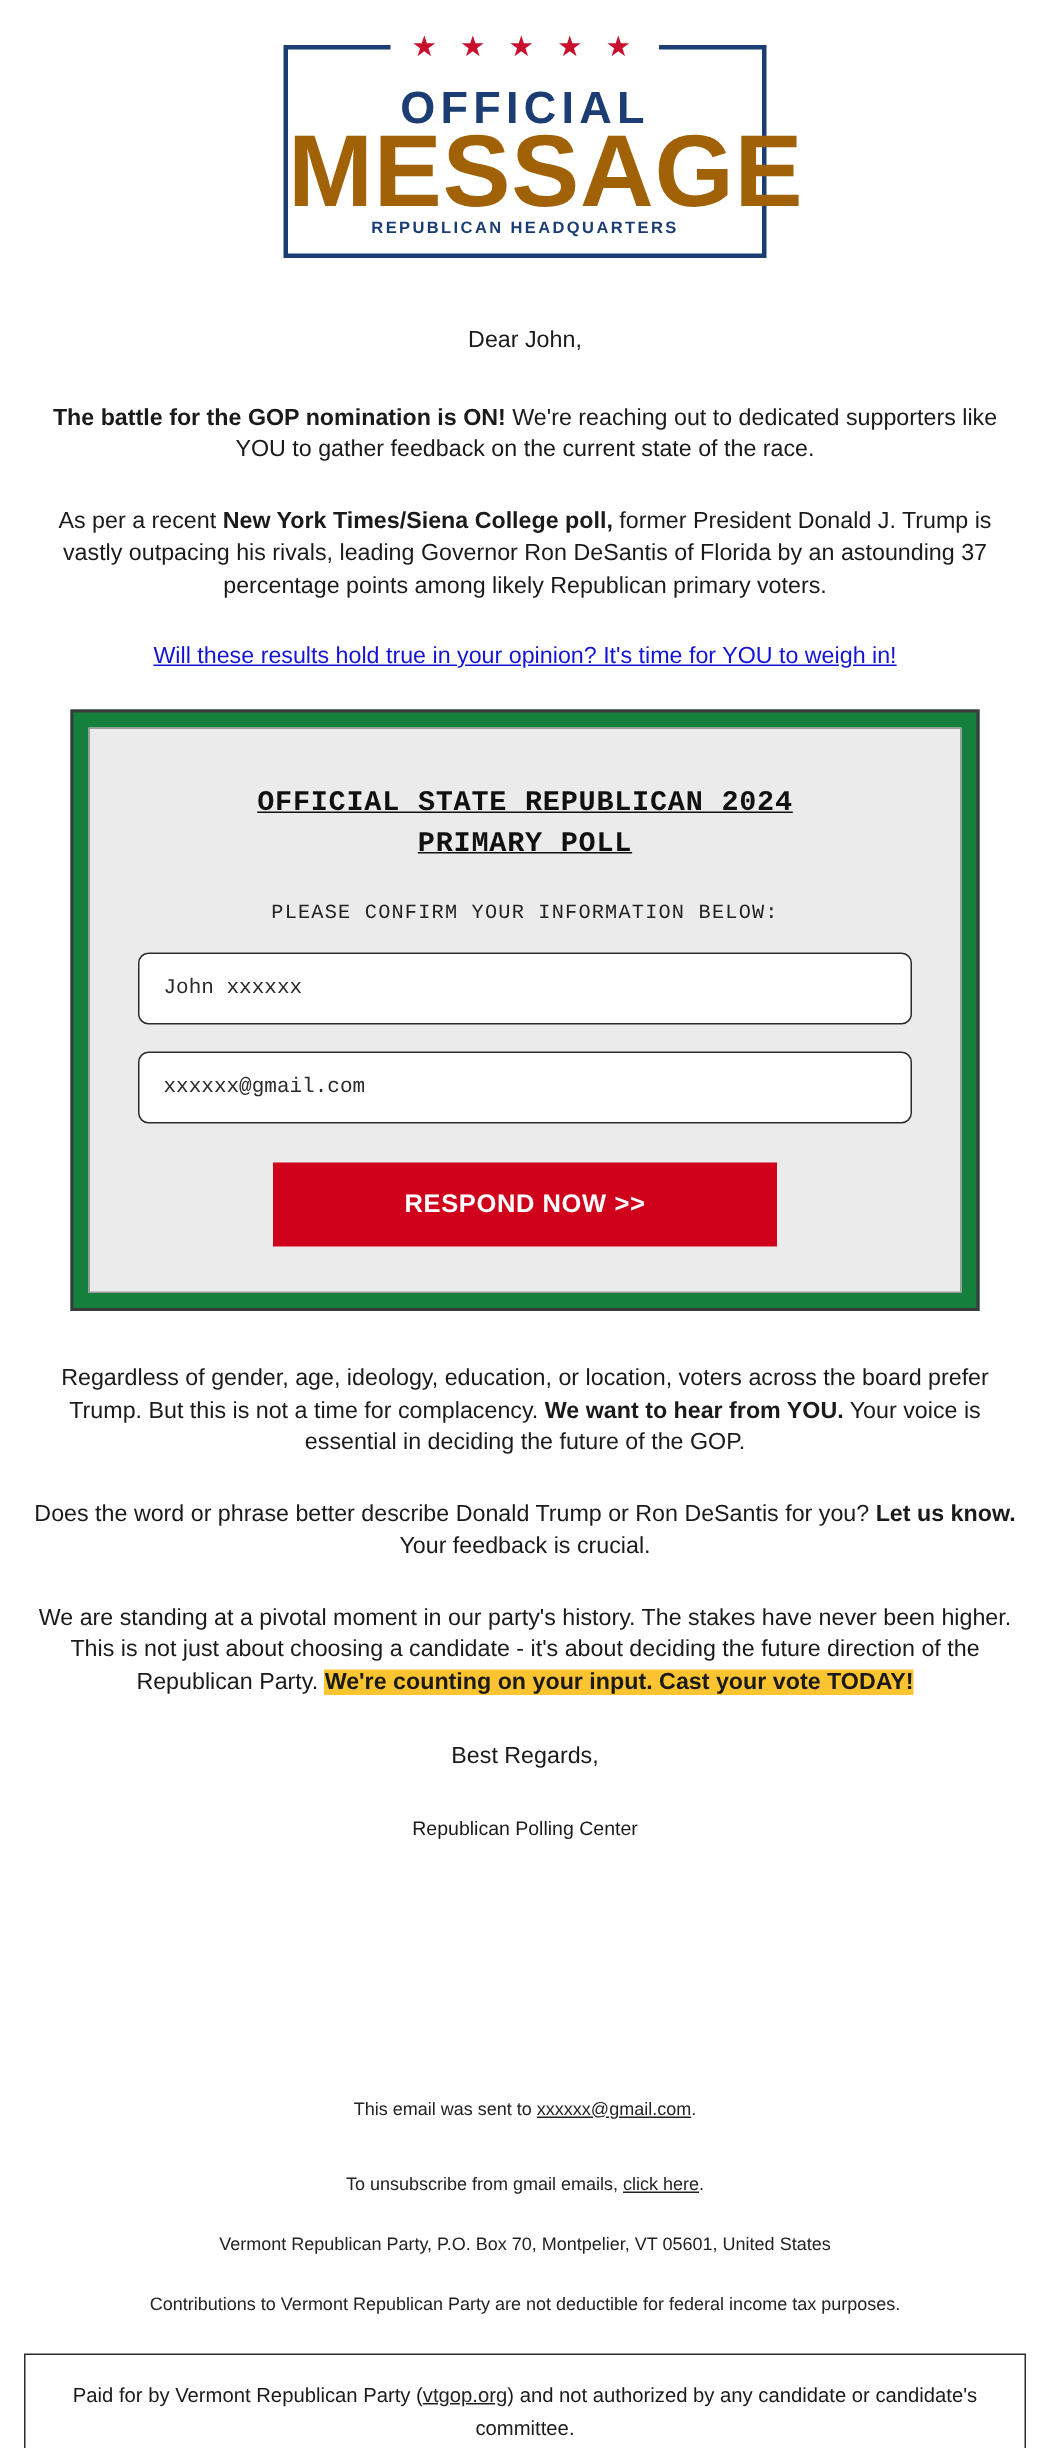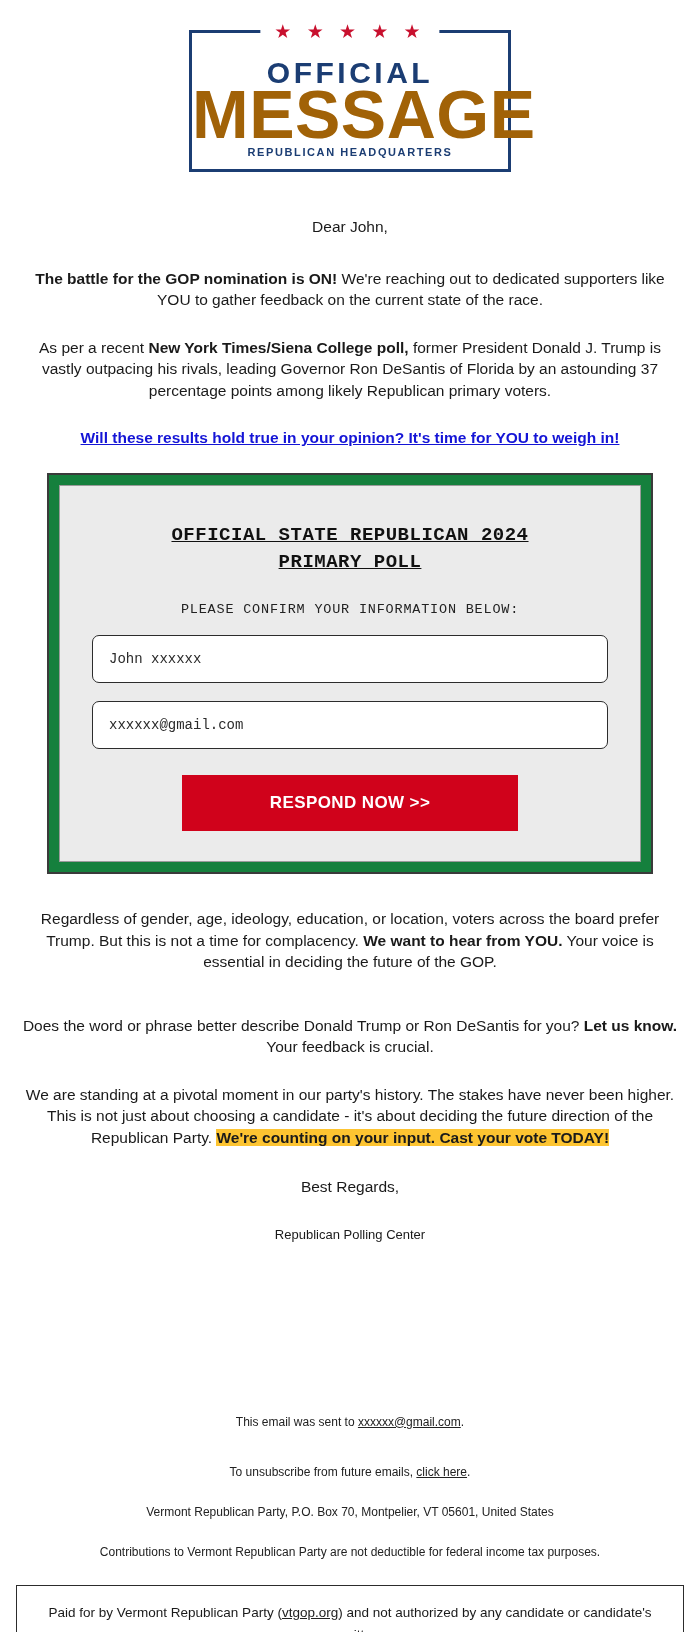--- a/index.html
+++ b/index.html
@@ -91,21 +91,21 @@
     margin: 0;
     padding: 0;
     color: #1a1a1a;
   }
   .greeting { margin-top: 44px; }
   .p-intro  { margin-top: 30px; }
   .p-poll   { margin-top: 26px; }
   .cta-link-row { margin-top: 28px; }
   .cta-link {
     color: #1414d6;
-    font-weight: bold;
+    font-weight: normal;
     font-size: 15.5px;
     text-decoration: underline;
     cursor: pointer;
   }
   b, strong { font-weight: bold; }
 
   
   .poll-outer {
     margin: 26px 47px 0 47px;
     border: 2px solid #3a3a3a;
@@ -173,21 +173,21 @@
     font-family: "Liberation Mono", "DejaVu Sans Mono", monospace;
     font-style: italic;
     font-size: 14px;
     letter-spacing: 0.8px;
     color: #1c1c1c;
     margin-top: 30px;
   }
 
   
   .p-lower1 { margin-top: 34px; }
-  .p-lower2 { margin-top: 42px; }
+  .p-lower2 { margin-top: 26px; }
   .p-lower3 { margin-top: 26px; }
   .hl {
     background: #fdc431;
     font-weight: bold;
     box-decoration-break: clone;
     -webkit-box-decoration-break: clone;
   }
   .p-regards { margin-top: 28px; }
   .sig-block { margin-top: 26px; text-align: center; }
   .sig-name {
@@ -319,21 +319,21 @@
     </div>
   </div>
 
   <div class="footer">
 
     <div class="foot-line">
       <span>This email was sent to </span><a class="foot-link" href="#">xxxxxx@gmail.com</a><span>.</span>
     </div>
 
     <div class="foot-line">
-      <span>To unsubscribe from future emails, </span><a class="foot-link" href="#">click here</a><span>.</span>
+      <span>To unsubscribe from gmail emails, </span><a class="foot-link" href="#">click here</a><span>.</span>
     </div>
 
     <div class="foot-addr">Vermont Republican Party, P.O. Box 70, Montpelier, VT 05601, United States</div>
 
     <div class="foot-contrib">Contributions to Vermont Republican Party are not deductible for federal income tax purposes.</div>
   </div>
 
   <div class="disclaimer">
     <span>Paid for by Vermont Republican Party (</span><a class="foot-link" href="#">vtgop.org</a><span>) and not authorized by any candidate or candidate's committee.</span>
   </div>

